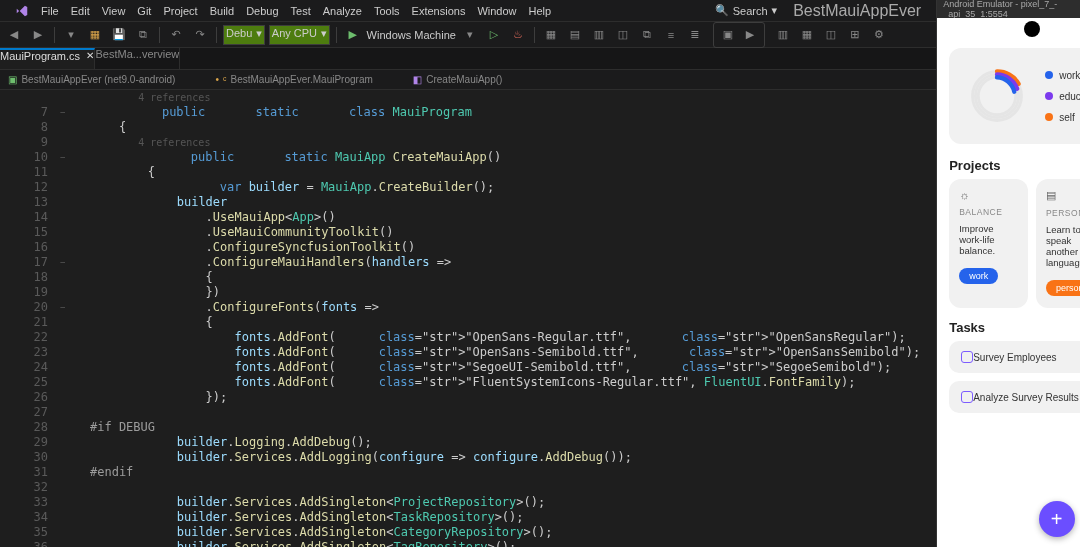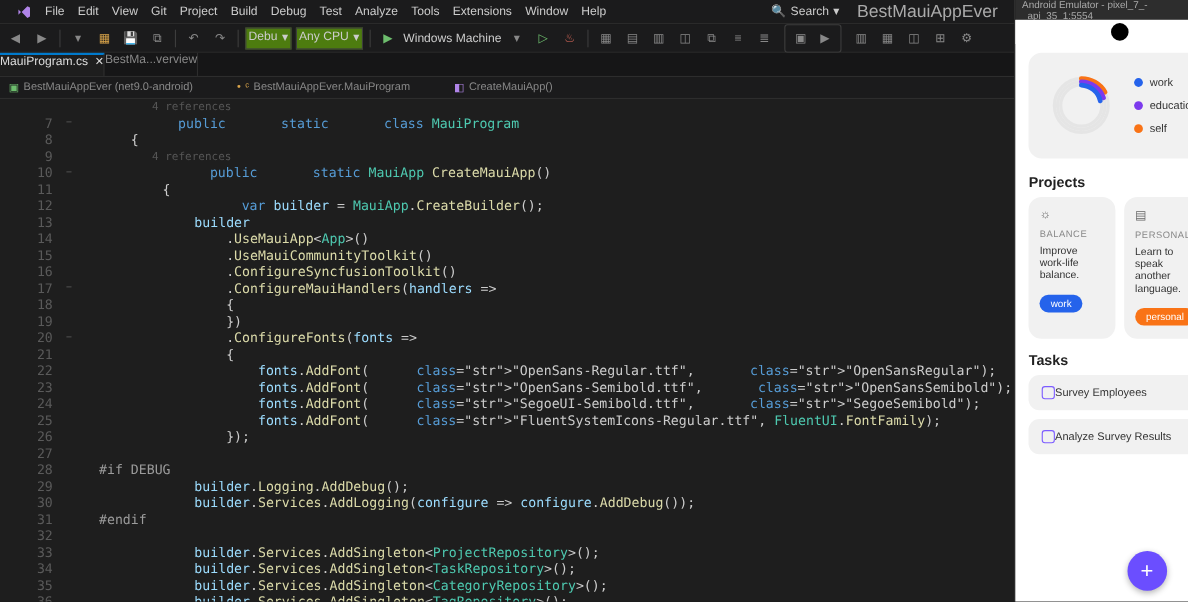--- a/index.html
+++ b/index.html
@@ -135,21 +135,21 @@
     width: 30px;
     padding-top: 0;
     color: #5a5a5a;
     text-align: left;
   }
   .folding .fold { font-size: 9px; }
   .code {
     flex: 1;
     white-space: pre;
     color: #ccc;
-    padding-right: 2px;
+    padding-right: 16px;
   }
   .code .ref { color: #555; font-size: 10px; }
   .kw { color: #569cd6; margin-left: 43px; }
   .type { color: #4ec9b0; }
   .method { color: #dcdbaa; }
   .prepro { color: #9b9b9b; }
   .param { color: #9cdcfe; }
 
   
   .emulator {

